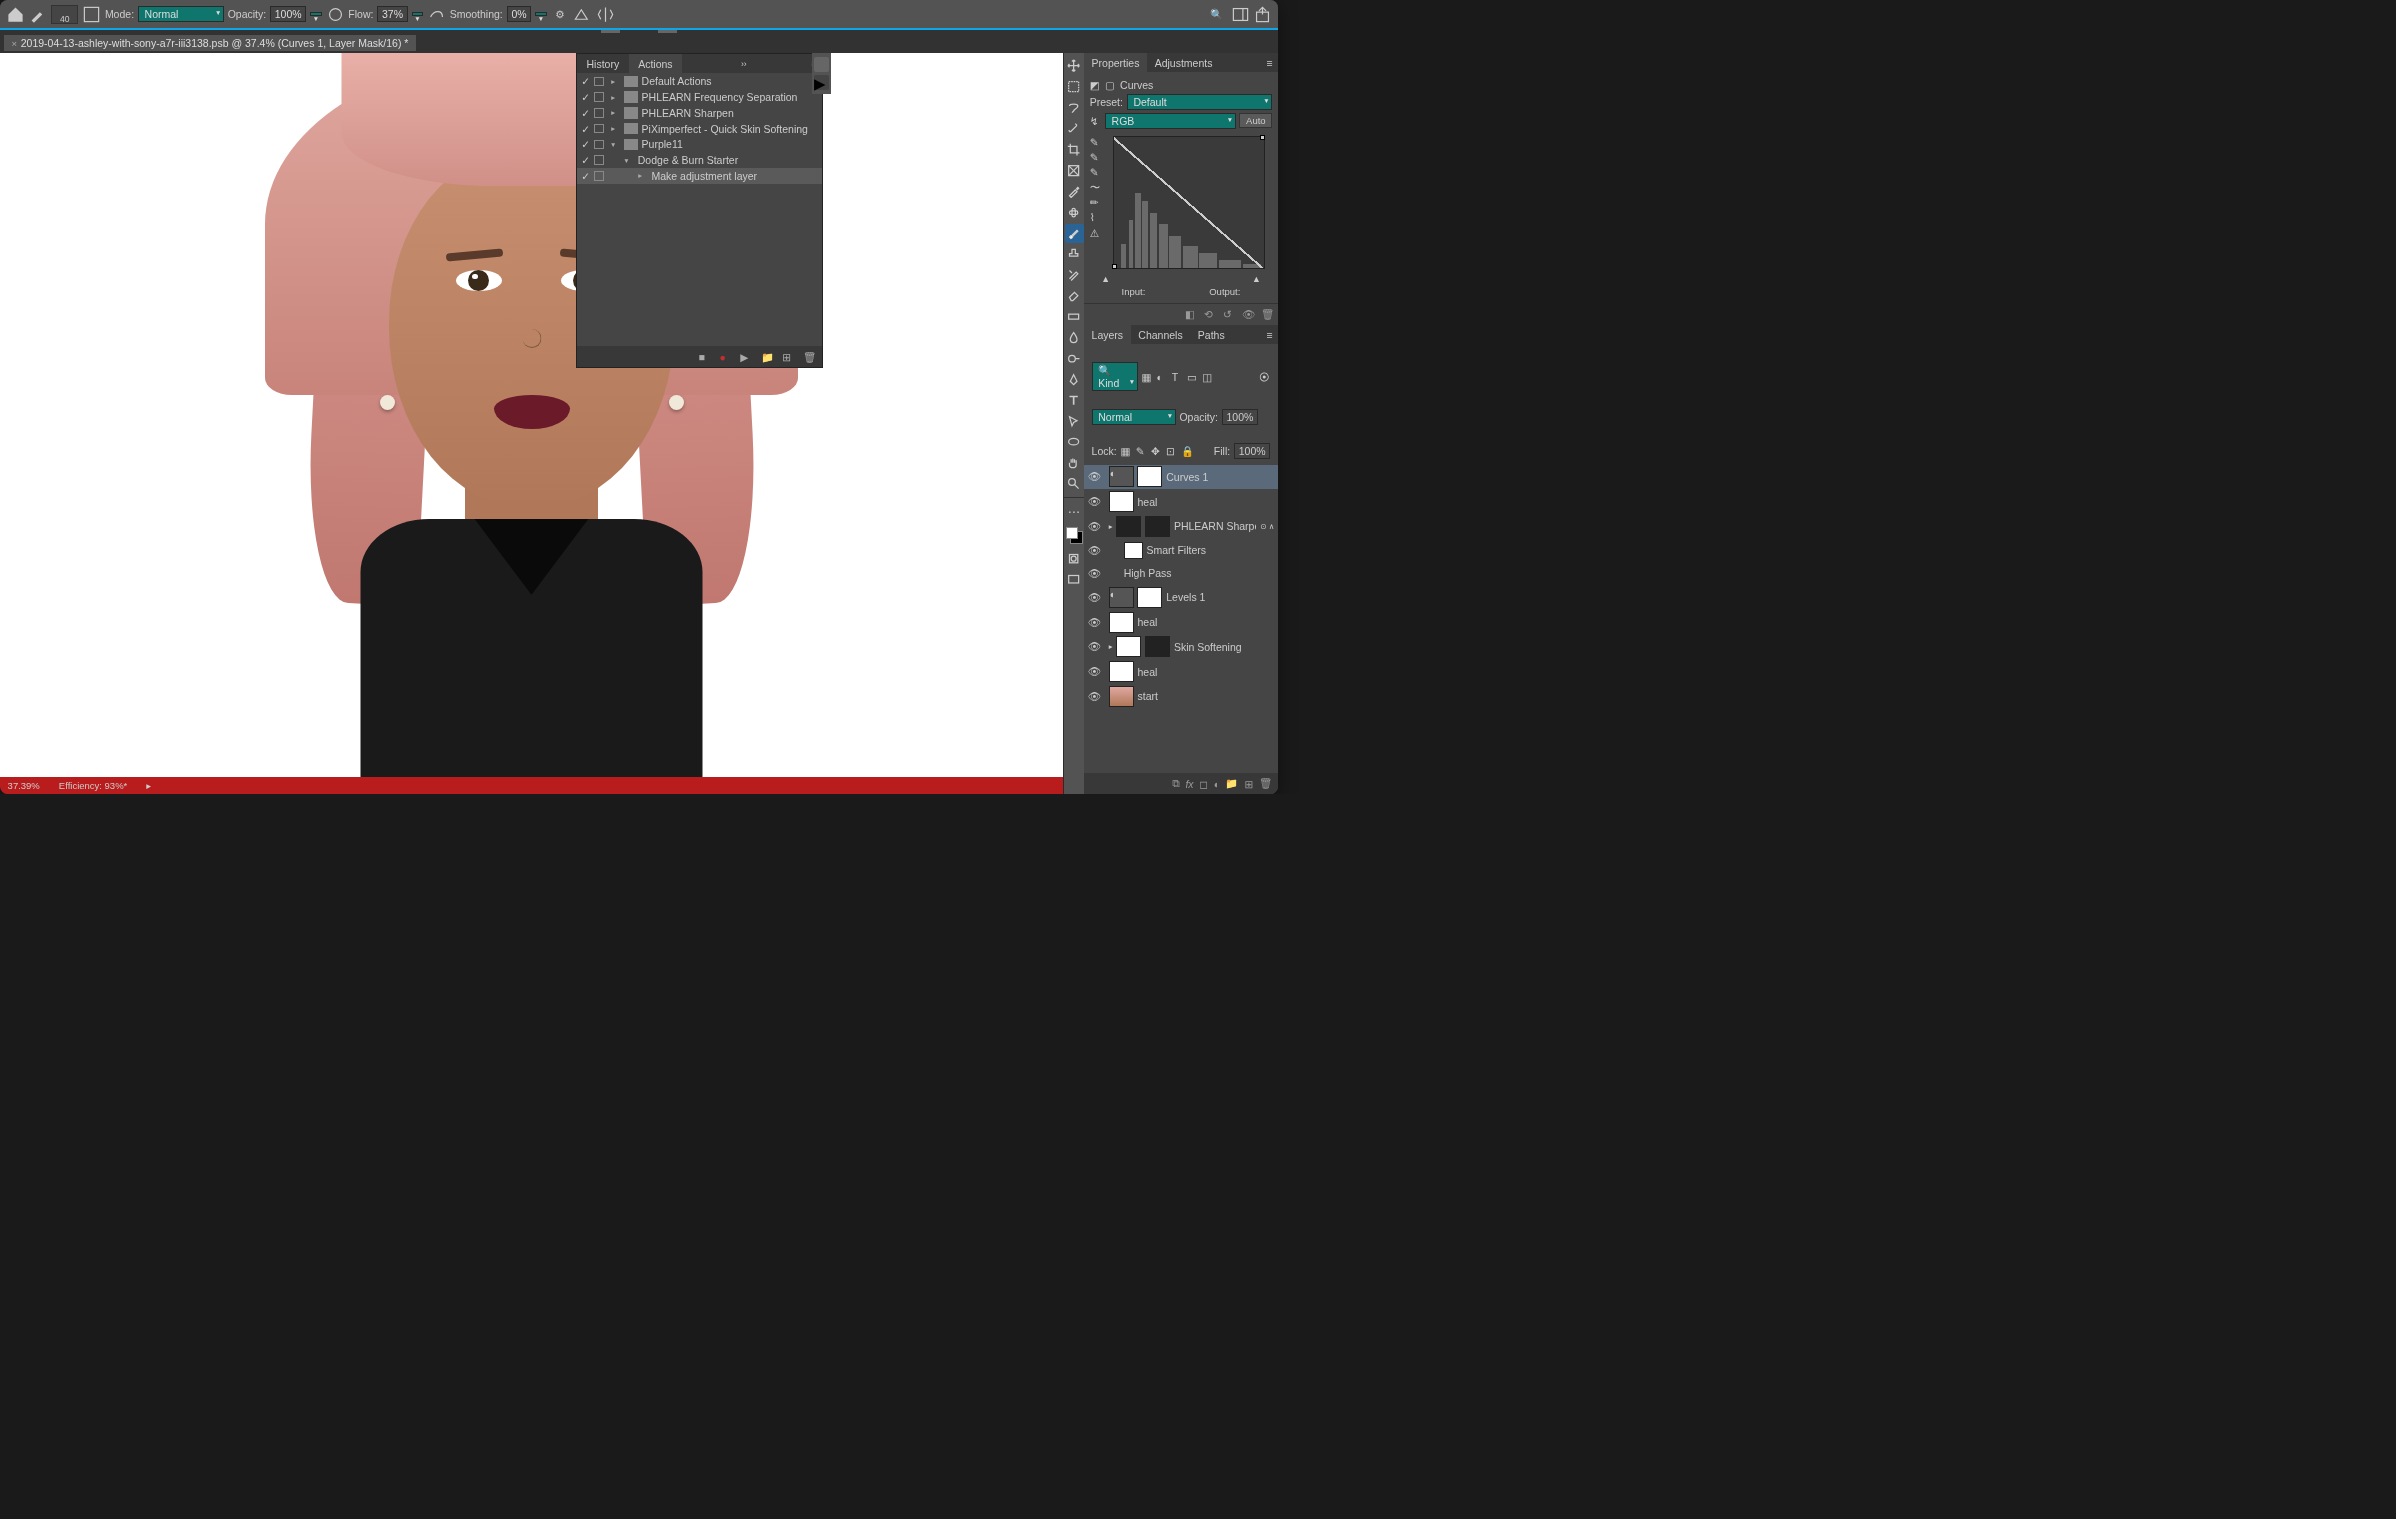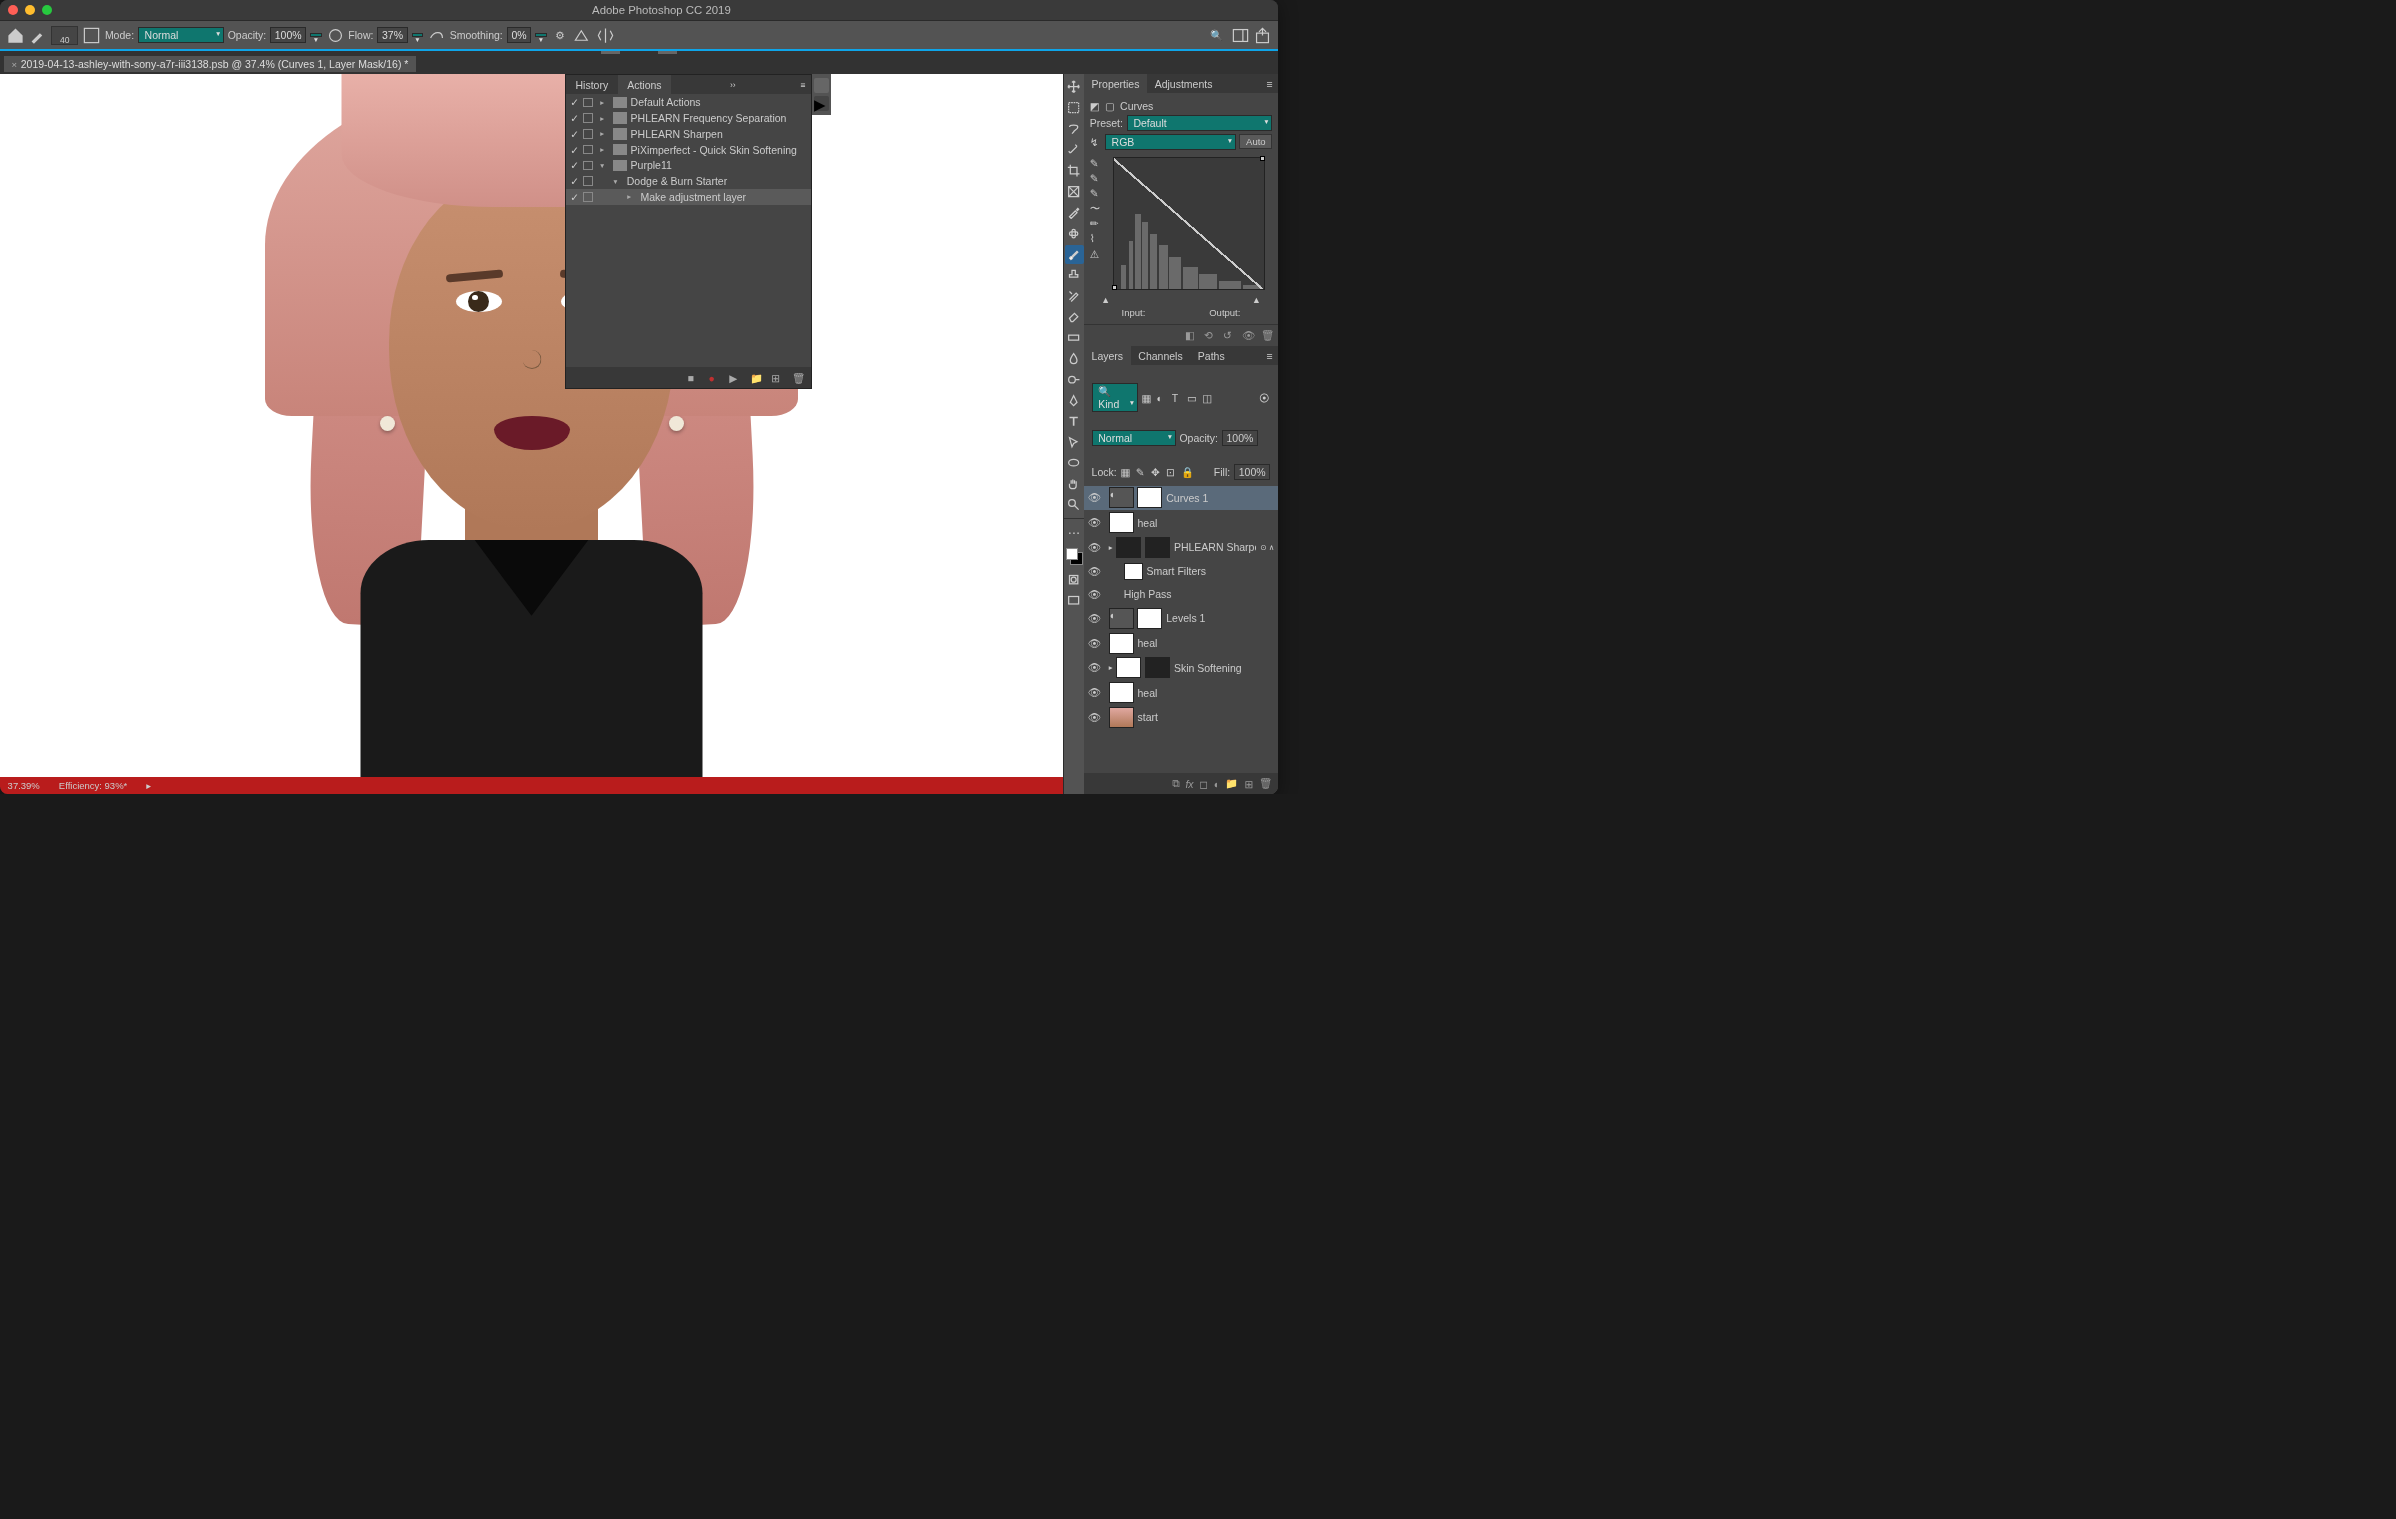--- a/index.html
+++ b/index.html
@@ -37,21 +37,21 @@
 .lips{position:absolute;top:247px;left:50%;transform:translateX(-50%);width:76px;height:34px;background:#6a1a28;border-radius:50% 50% 50% 50% / 40% 40% 60% 60%;}
 .earring{position:absolute;width:15px;height:15px;background:#f0e8d8;border-radius:50%;top:247px;box-shadow:0 1.9px 3.8px rgba(0,0,0,0.3);}
 .earring.l{left:-9.5px}.earring.r{right:-9.5px}
 .neck{position:absolute;top:418px;left:50%;transform:translateX(-50%);width:133px;height:76px;background:#b07858;}
 .collar{position:absolute;top:466px;left:50%;transform:translateX(-50%);width:342px;height:266px;background:#1a1a1a;border-radius:20% 20% 0 0;}
 .collar:before{content:"";position:absolute;top:0;left:50%;transform:translateX(-50%);width:114px;height:76px;background:#0a0a0a;clip-path:polygon(50% 100%,0 0,100% 0);}
 .hair2{position:absolute;top:133px;width:114px;height:418px;background:linear-gradient(180deg,#d89890,#c07870);}
 .hair2.l{left:124px;border-radius:0 0 0 40%;transform:rotate(3deg)}.hair2.r{right:124px;border-radius:0 0 40% 0;transform:rotate(-3deg)}
 .status { height:17px; background:#b91c1c; display:flex; align-items:center; padding:0 7.6px; gap:19px; font-size:9.5px; color:#ccc; }
 
-.actions-panel { position:absolute; top:0; right:251px; width:247px; background:#454545; border:1px solid #222; font-size:10.5px; color:#ccc; }
+.actions-panel { position:absolute; top:0; right:240px; width:247px; background:#454545; border:1px solid #222; font-size:10.5px; color:#ccc; }
 .panel-tabs { display:flex; background:#383838; align-items:center; }
 .panel-tabs span { padding:3.8px 9.5px; }
 .panel-tabs .active { background:#454545; }
 .panel-tabs .ctrl { margin-left:auto; padding:1.9px 5.7px; font-size:8.6px;}
 .action-row { display:flex; align-items:center; padding:1.9px 3.8px; gap:3.8px; }
 .action-row.sel-row { background:#5a5a5a; }
 .ck{width:9.5px;text-align:center;}
 .sq{width:9.5px;height:9.5px;border:1px solid #888;}
 .tw{width:9.5px;color:#aaa;font-size:7.6px;}
 .fold{width:13.3px;height:11.4px;background:#888;display:inline-block;}
@@ -98,28 +98,20 @@
 .lf{color:#999;font-size:10.5px;}
 .btn-auto{background:#5a5a5a;padding:1px 5.7px;border:1px solid #333;font-size:9.5px;}
 .mini-i{width:11.4px;height:11.4px;display:inline-flex;}
 .drag{height:3.8px;display:flex;justify-content:center;gap:38px;}
 .drag span{width:19px;height:2.9px;background:#666;}
 </style>
 </head>
 <body>
 
 <div class="window">
-  <div class="titlebar">
-    <div class="traffic">
-      <div class="dot dr"></div>
-      <div class="dot dy"></div>
-      <div class="dot dg"></div>
-    </div>
-    <div class="title">Adobe Photoshop CC 2019</div>
-  </div>
 
   <div class="optbar">
     <div class="ico">
         <svg viewBox="0 0 16 16">
           <path d="M2 8l6-6 6 6v6H2z" fill="#ccc"></path>
         </svg>
       </div>
     <div class="ico">
         <svg viewBox="0 0 16 16">
           <path d="M3 13l7-7 2 2-7 7z" fill="#ccc"></path>

